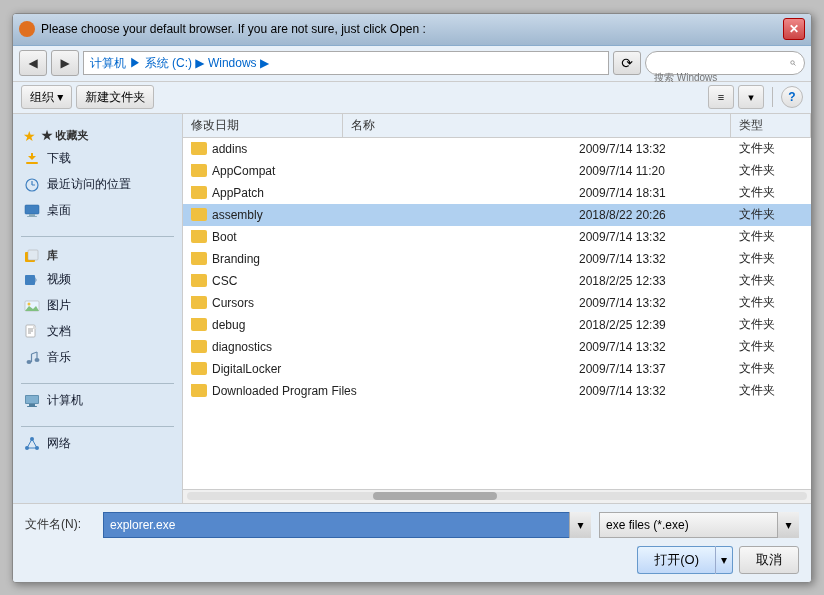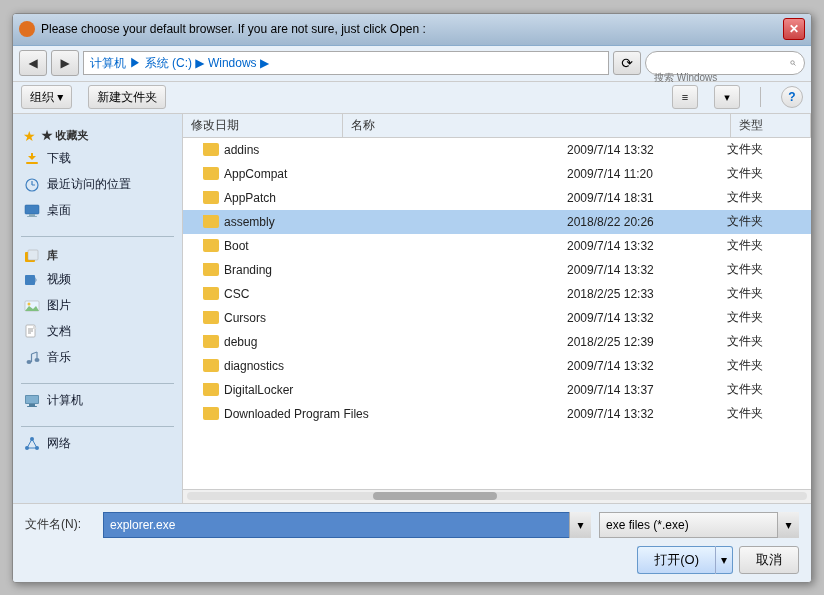--- a/index.html
+++ b/index.html
@@ -129,21 +129,21 @@
       background: transparent;
       margin-top: 28px;
     }
     
     .toolbar {
       background: #e8f0f8;
       height: 32px;
       display: flex;
       align-items: center;
       padding: 0 8px;
-      gap: 16px;
+      gap: 4px;
       border-bottom: 1px solid #ccc;
     }
     .toolbar-btn {
       height: 24px;
       padding: 0 8px;
       background: linear-gradient(to bottom, #f8f8f8, #e0e0e0);
       border: 1px solid #bbb;
       border-radius: 3px;
       cursor: pointer;
       font-size: 12px;
@@ -273,21 +273,21 @@
       flex: 1;
       overflow-y: auto;
     }
     .file-list::-webkit-scrollbar { width: 14px; }
     .file-list::-webkit-scrollbar-track { background: #f0f0f0; }
     .file-list::-webkit-scrollbar-thumb { background: #b0b8c4; border-radius: 3px; border: 2px solid #e0e0e0; }
     .file-row {
       display: flex;
       align-items: center;
       height: 22px;
-      padding: 12px;
+      padding: 0;
       cursor: pointer;
     }
     .file-row.selected { background: #b0d0f0; }
     .file-cell {
       padding: 0 8px;
       font-size: 12px;
       color: #222;
       white-space: nowrap;
       overflow: hidden;
       text-overflow: ellipsis;

